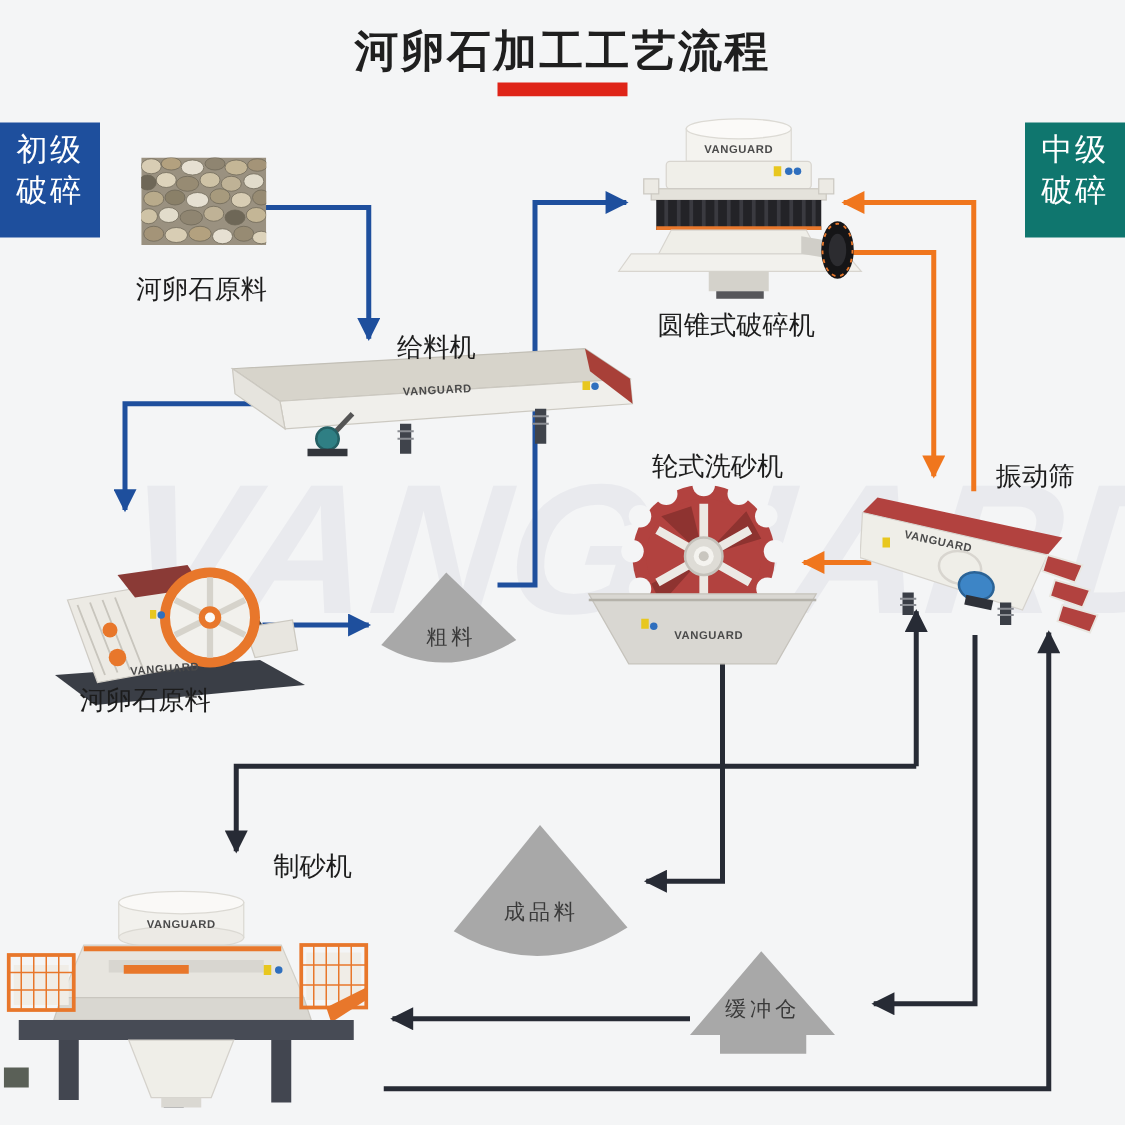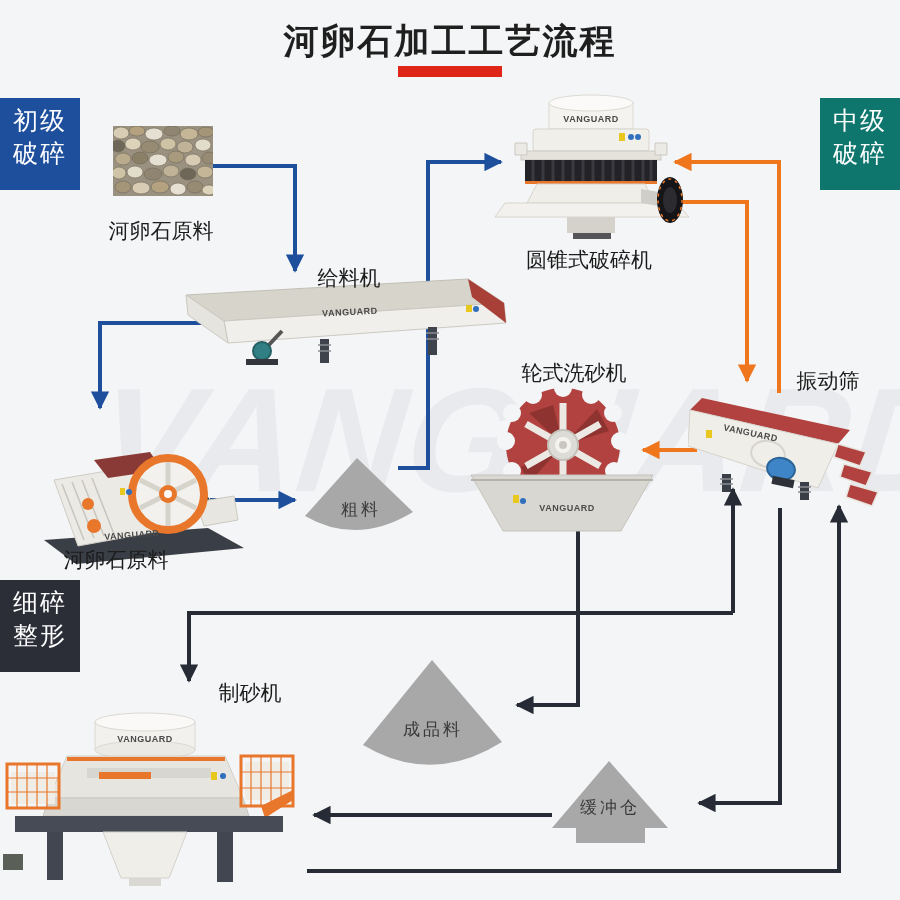--- a/index.html
+++ b/index.html
@@ -36,24 +36,20 @@
   <div id="title" class="abs">河卵石加工工艺流程</div>
   <div id="title-bar" class="abs"></div>
 
   <div id="box-primary" class="abs stagebox">
     <span class="ln">初级</span>
     <span class="ln">破碎</span>
   </div>
   <div id="box-medium" class="abs stagebox">
     <span class="ln">中级</span>
     <span class="ln">破碎</span>
-  </div>
-  <div id="box-fine" class="abs stagebox">
-    <span class="ln">细碎</span>
-    <span class="ln">整形</span>
   </div>
 
   <svg class="layer" width="900" height="900" viewBox="0 0 900 900">
     <defs>
       <marker id="ab" viewBox="0 0 10 10" refX="9" refY="5" markerWidth="5" markerHeight="4.6" orient="auto" markerUnits="strokeWidth">
         <path d="M0,0 L10,5 L0,10 z" fill="#1e4f9d"></path>
       </marker>
       <marker id="ao" viewBox="0 0 10 10" refX="9" refY="5" markerWidth="5" markerHeight="4.6" orient="auto" markerUnits="strokeWidth">
         <path d="M0,0 L10,5 L0,10 z" fill="#f0761d"></path>
       </marker>

